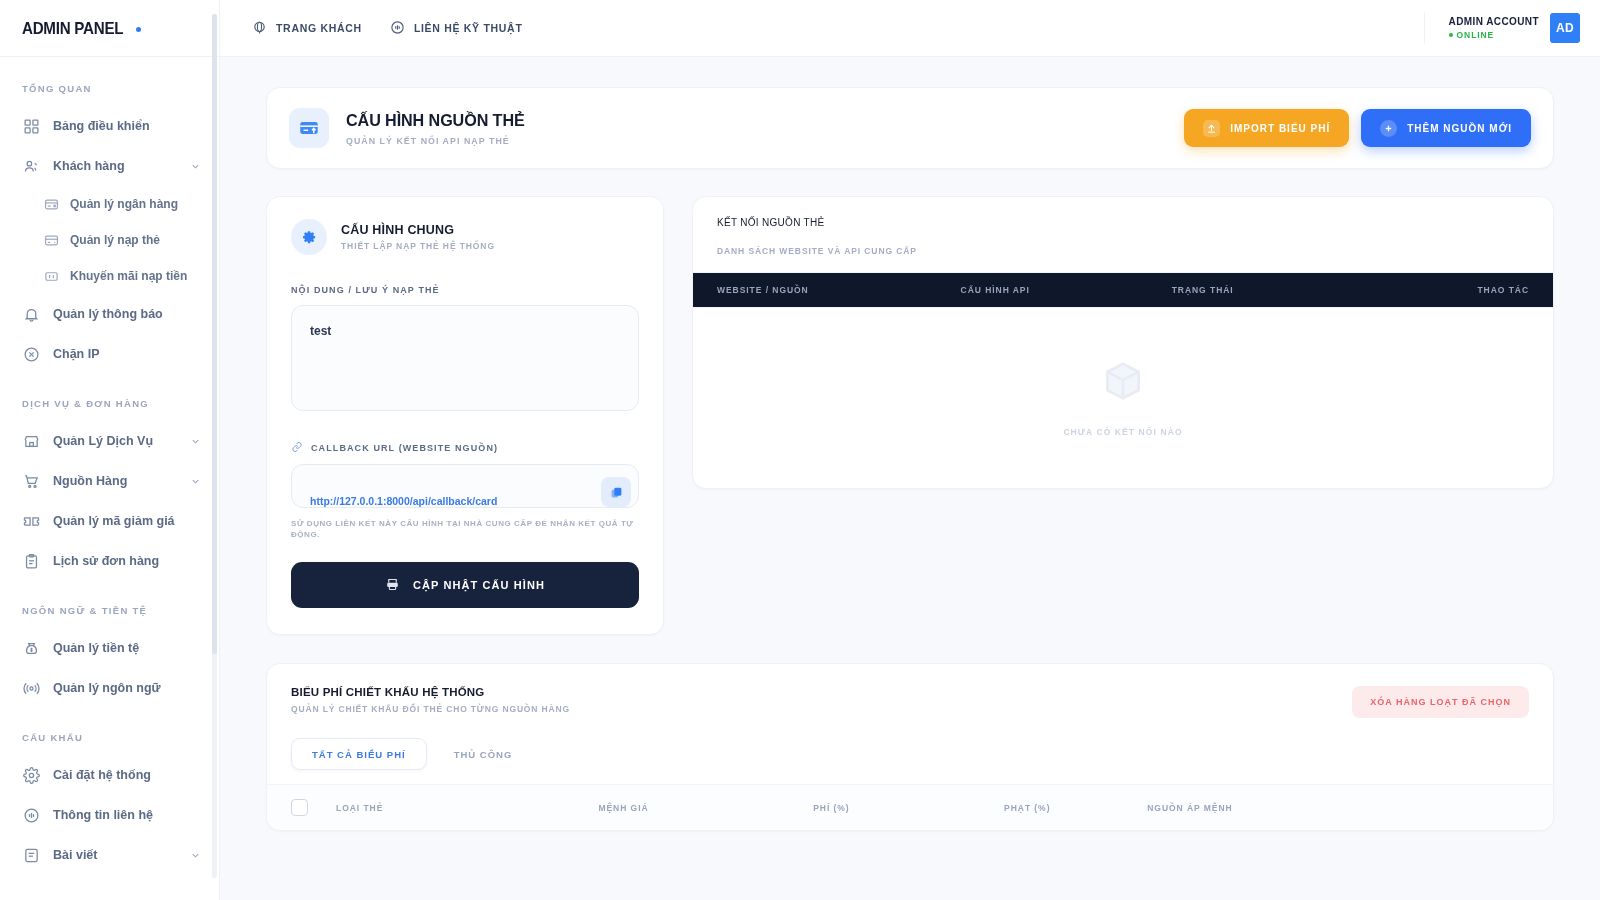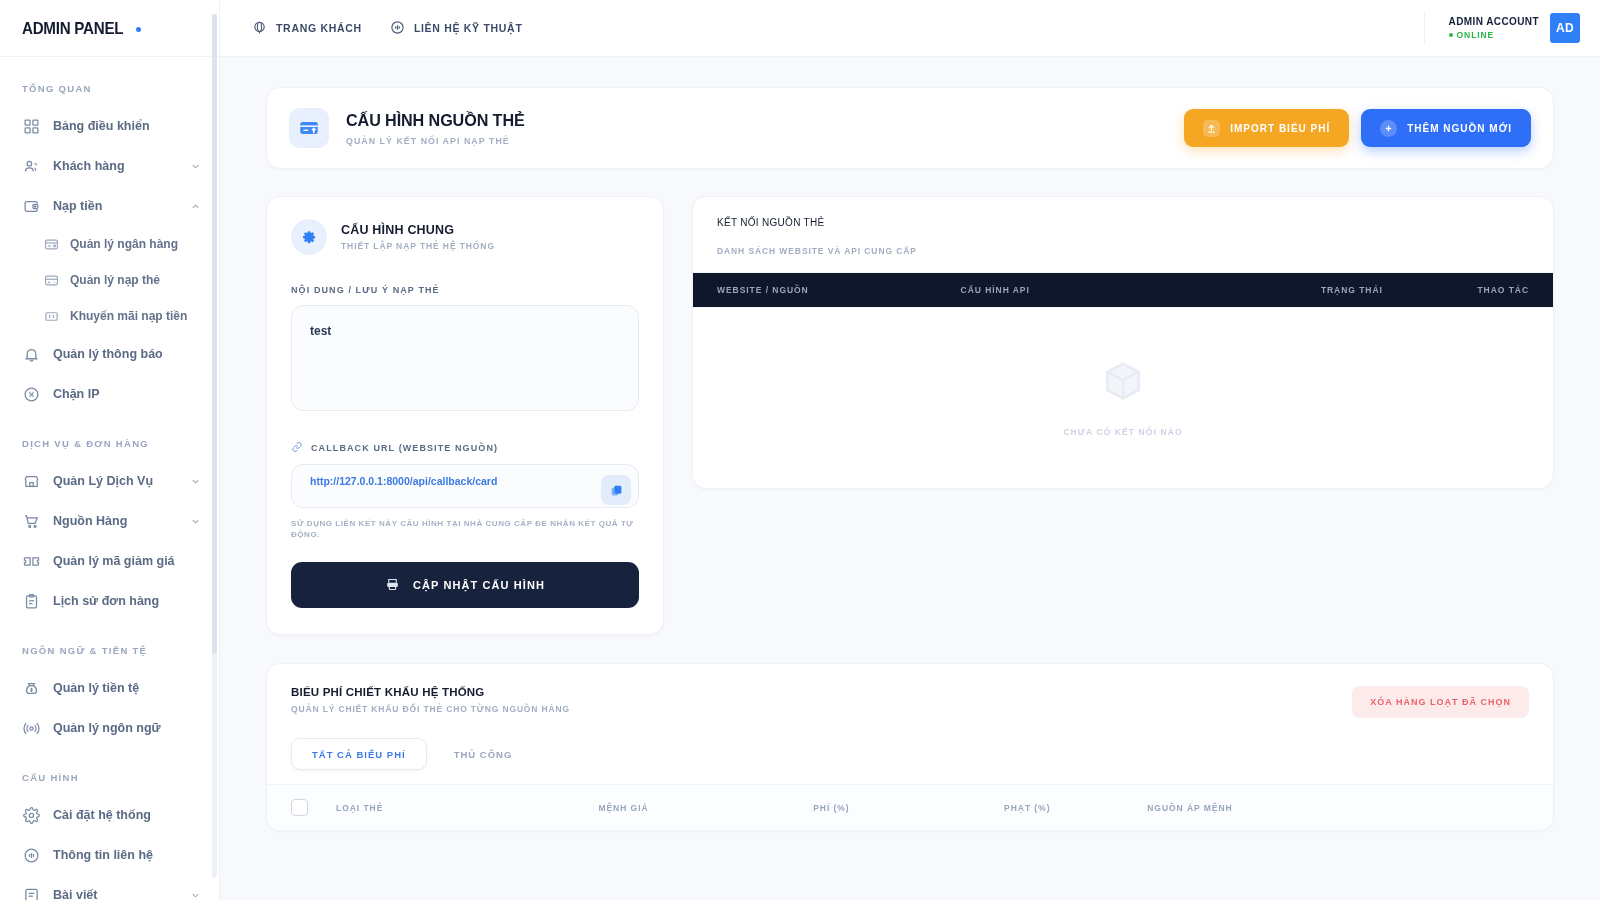--- a/index.html
+++ b/index.html
@@ -146,21 +146,21 @@
   textarea.note {
     width: 100%; height: 106px; resize: none; border: 1px solid #e6ebf3;
     border-radius: 12px; background: #fbfcfe; padding: 16px 18px;
     font-family: inherit; font-size: 12px; font-weight: 700; color: #2b3751;
     outline: none; line-height: 1.5;
   }
   .cb-row {
     margin-top: 26px;
   }
   .cb-box {
-    display: flex; align-items: flex-start; border: 1px solid #e6ebf3;
+    display: flex; align-items: flex-end; border: 1px solid #e6ebf3;
     border-radius: 12px; background: #fbfcfe; height: 44px; padding: 10px 7px 0 18px;
   }
   .cb-url {
     flex: 1; font-size: 10.5px; font-weight: 700; color: #3b7ae4;
     white-space: nowrap; overflow: hidden; text-overflow: ellipsis;
   }
   .copy-btn {
     width: 30px; height: 30px; border-radius: 8px; background: #e3ecfb;
     display: flex; align-items: center; justify-content: center;
     cursor: pointer; color: #2f80f6; border: none; flex: 0 0 30px;
@@ -182,21 +182,21 @@
   .conn-head { padding: 20px 24px 16px 24px; }
   .conn-title { font-size: 10px; font-weight: 400; color: #141c2f; letter-spacing: .3px; }
   .conn-sub { font-size: 8.5px; font-weight: 700; color: #a3aec2; letter-spacing: .9px; margin-top: 18px; }
   .thead {
     display: flex; border-top: 1px solid #f0f3f8; border-bottom: 1px solid #f0f3f8;
     background: #0f172a; padding: 12px 24px;
   }
   .th {
     font-size: 8.5px; font-weight: 700; color: #99a5bd; letter-spacing: .95px;
   }
-  .c1 { width: 30%; } .c2 { width: 26%; } .c3 { width: 26%; text-align: right; }
+  .c1 { width: 30%; } .c2 { width: 26%; } .c3 { width: 26%; }
   .c4 { width: 18%; text-align: right; }
   .empty {
     height: 180px; display: flex; flex-direction: column;
     align-items: center; justify-content: center;
   }
   .empty-ico { margin-bottom: 20px; color: #eef1f7; }
   .empty-txt { font-size: 8.5px; font-weight: 700; color: #ccd4e2; letter-spacing: 1.1px; }
 
   
   .fee-card { box-shadow: 0 1px 2px rgba(20,30,60,.03); overflow: hidden; }
@@ -260,35 +260,20 @@
             </svg>
           </span>
         <span class="lbl">Khách hàng</span>
         <span class="chev">
             <svg width="11" height="11" viewBox="0 0 24 24" fill="none" stroke="currentColor" stroke-width="2.2">
               <polyline points="6 9 12 15 18 9"></polyline>
             </svg>
           </span>
       </div>
 
-      <div class="nav-item">
-        <span class="ico">
-            <svg width="17" height="17" viewBox="0 0 24 24" fill="none" stroke="currentColor" stroke-width="1.8">
-              <path d="M20 8V7a2 2 0 0 0-2-2H5.5A2.5 2.5 0 0 0 3 7.5v9A2.5 2.5 0 0 0 5.5 19H18a2 2 0 0 0 2-2v-1"></path>
-              <rect x="14" y="9" width="7" height="6" rx="1.6"></rect>
-              <circle cx="17.2" cy="12" r="1"></circle>
-            </svg>
-          </span>
-        <span class="lbl">Nạp tiền</span>
-        <span class="chev">
-            <svg width="11" height="11" viewBox="0 0 24 24" fill="none" stroke="currentColor" stroke-width="2.2">
-              <polyline points="6 15 12 9 18 15"></polyline>
-            </svg>
-          </span>
-      </div>
 
       <div class="nav-item sub">
         <span class="ico">
             <svg width="15" height="15" viewBox="0 0 24 24" fill="none" stroke="currentColor" stroke-width="1.9">
               <rect x="2.5" y="5" width="19" height="14" rx="2.5"></rect>
               <line x1="2.5" y1="9.5" x2="21.5" y2="9.5"></line>
               <circle cx="17" cy="14.5" r="1.4"></circle>
               <line x1="6" y1="14.5" x2="11" y2="14.5"></line>
             </svg>
           </span>
@@ -412,21 +397,21 @@
         <span class="ico">
             <svg width="17" height="17" viewBox="0 0 24 24" fill="none" stroke="currentColor" stroke-width="1.8">
               <circle cx="12" cy="12" r="2.2"></circle>
               <path d="M7.5 7.5a6.4 6.4 0 0 0 0 9M16.5 7.5a6.4 6.4 0 0 1 0 9"></path>
               <path d="M4.5 4.5a10.6 10.6 0 0 0 0 15M19.5 4.5a10.6 10.6 0 0 1 0 15"></path>
             </svg>
           </span>
         <span class="lbl">Quản lý ngôn ngữ</span>
       </div>
 
-      <div class="nav-section spaced">CẤU HÌNH</div>
+      <div class="nav-section spaced">CẤU KHẤU</div>
 
       <div class="nav-item">
         <span class="ico">
             <svg width="17" height="17" viewBox="0 0 24 24" fill="none" stroke="currentColor" stroke-width="1.8">
               <circle cx="12" cy="12" r="3"></circle>
               <path d="M19.4 15a1.6 1.6 0 0 0 .3 1.8l.1.1a2 2 0 1 1-2.8 2.8l-.1-.1a1.6 1.6 0 0 0-1.8-.3 1.6 1.6 0 0 0-1 1.5V21a2 2 0 0 1-4 0v-.1A1.6 1.6 0 0 0 9 19.4a1.6 1.6 0 0 0-1.8.3l-.1.1a2 2 0 1 1-2.8-2.8l.1-.1a1.6 1.6 0 0 0 .3-1.8 1.6 1.6 0 0 0-1.5-1H3a2 2 0 0 1 0-4h.1A1.6 1.6 0 0 0 4.6 9a1.6 1.6 0 0 0-.3-1.8l-.1-.1a2 2 0 1 1 2.8-2.8l.1.1a1.6 1.6 0 0 0 1.8.3H9a1.6 1.6 0 0 0 1-1.5V3a2 2 0 0 1 4 0v.1a1.6 1.6 0 0 0 1 1.5 1.6 1.6 0 0 0 1.8-.3l.1-.1a2 2 0 1 1 2.8 2.8l-.1.1a1.6 1.6 0 0 0-.3 1.8V9a1.6 1.6 0 0 0 1.5 1H21a2 2 0 0 1 0 4h-.1a1.6 1.6 0 0 0-1.5 1z"></path>
             </svg>
           </span>
         <span class="lbl">Cài đặt hệ thống</span>
       </div>

